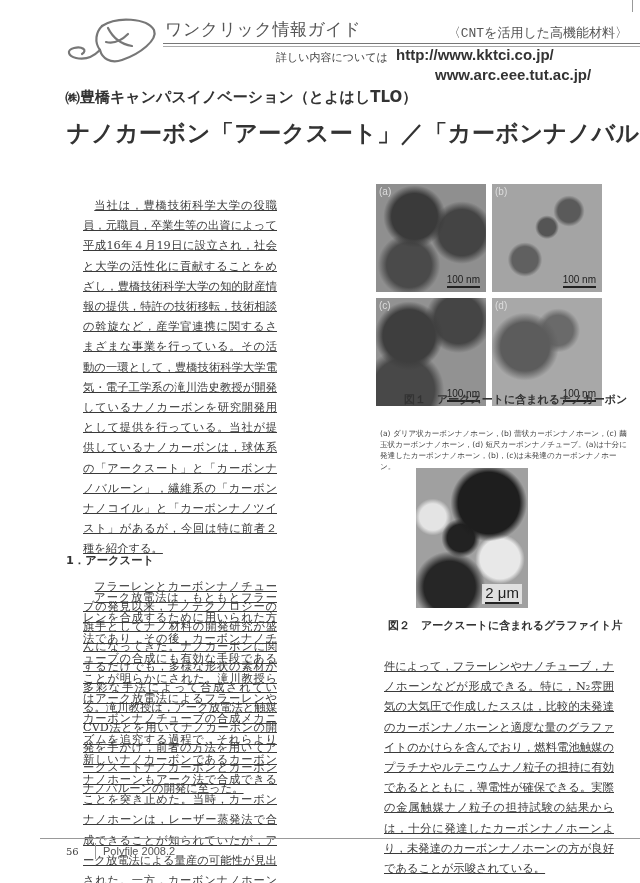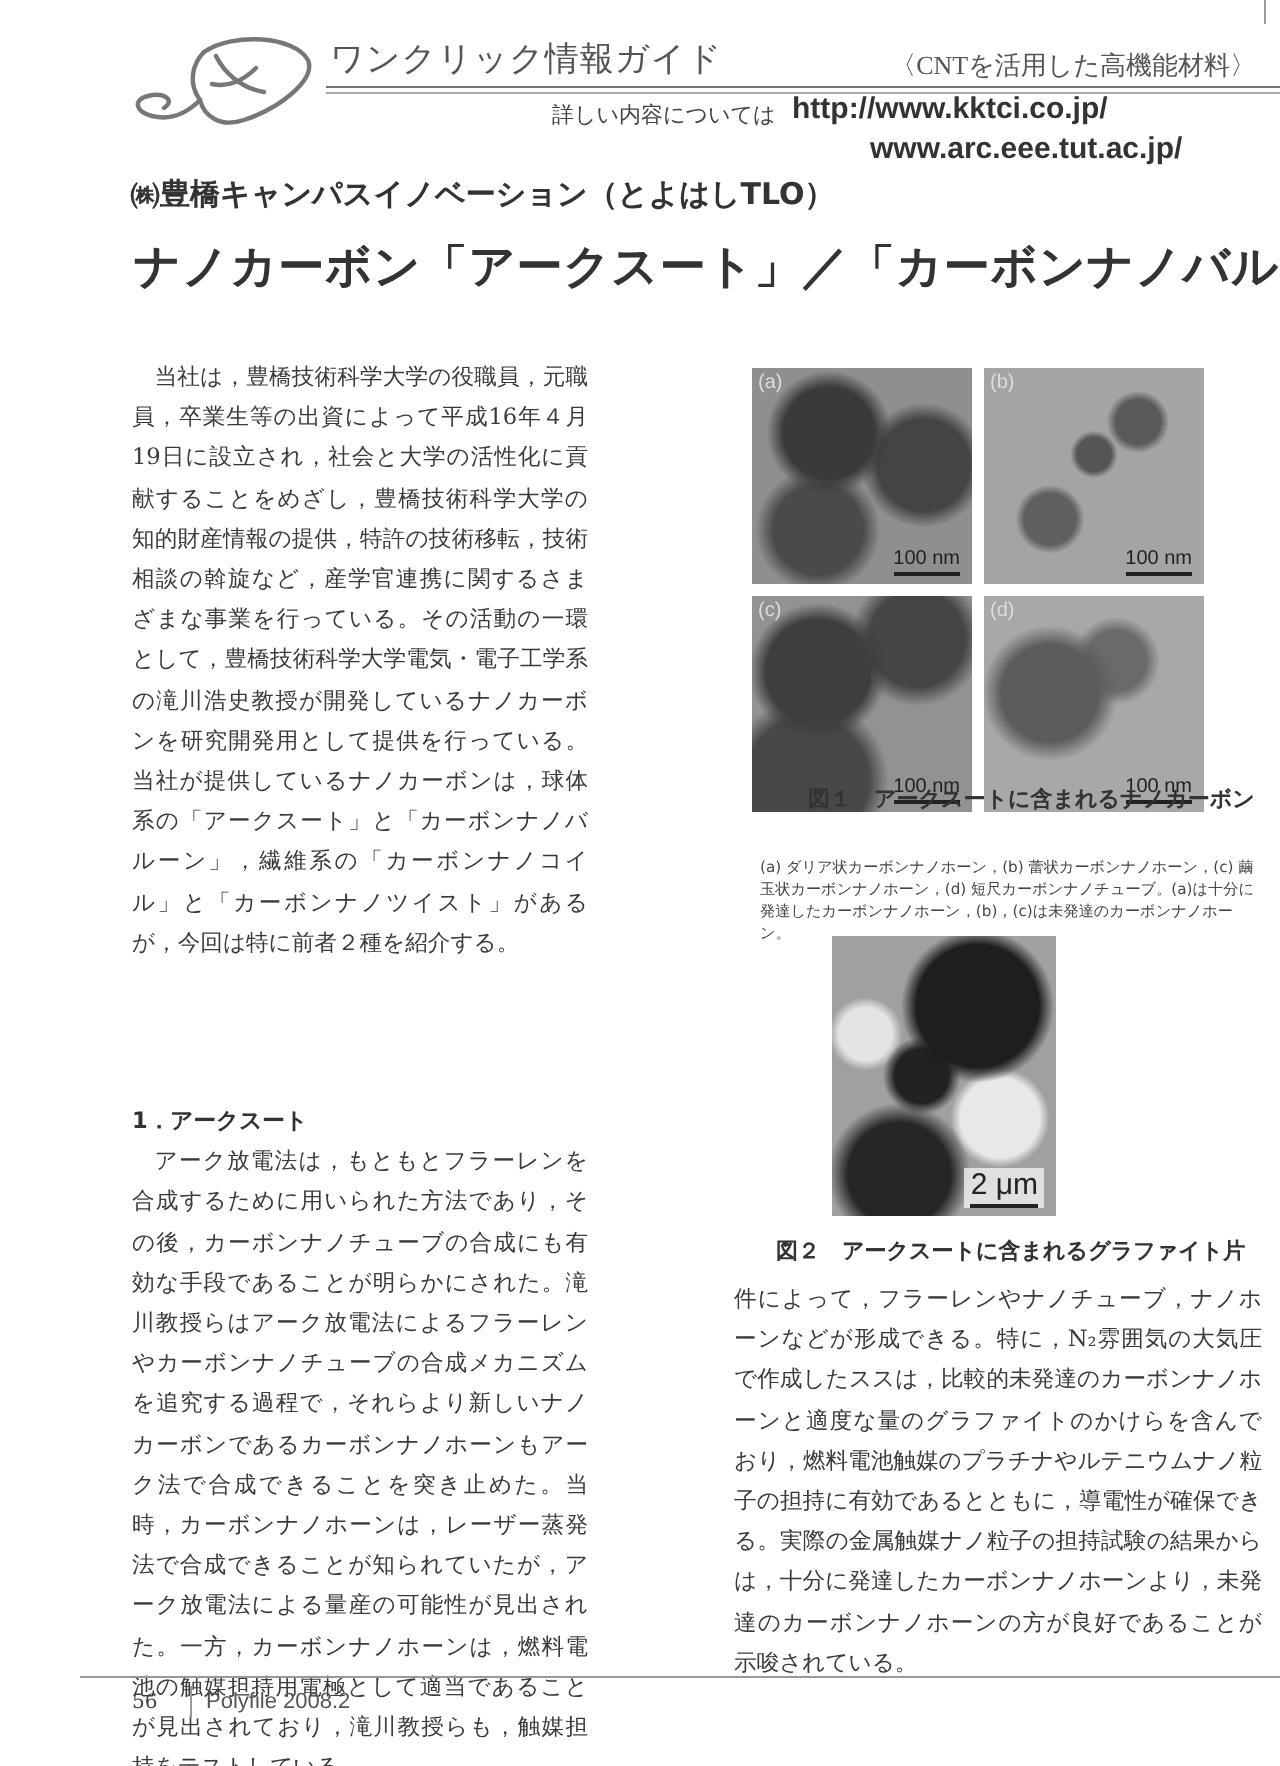--- a/index.html
+++ b/index.html
@@ -4,31 +4,31 @@
 <style>
   html, body { margin: 0; padding: 0; background: #ffffff; }
   body { width: 640px; height: 883px; position: relative; overflow: hidden; font-family: "DejaVu Serif", serif; color: #2a2a2a; }
   .abs { position: absolute; }
 
   
   #mouse-logo { left: 62px; top: 14px; width: 100px; height: 52px; }
   #guide-title { left: 165px; top: 18px; font-size: 17px; color: #555; letter-spacing: 0.5px; font-family: "DejaVu Sans", sans-serif; text-align: center; }
   #guide-underline { left: 163px; top: 43px; width: 477px; height: 0; border-top: 1.5px solid #777; }
   #guide-underline2 { left: 163px; top: 46px; width: 477px; height: 0; border-top: 1px solid #aaa; }
-  #guide-topic { right: 12px; top: 24px; font-size: 13px; color: #555; font-family: Liberation Serif, serif; }
+  #guide-topic { right: 12px; top: 24px; font-size: 13px; color: #555; font-family: Liberation Mono, monospace; }
   #details-label { left: 276px; top: 50px; font-size: 11px; color: #444; }
   #url1 { left: 396px; top: 46px; font-size: 15px; font-weight: bold; color: #333; font-family: "Liberation Sans", sans-serif; }
   #url2 { left: 435px; top: 66px; font-size: 15px; font-weight: bold; color: #333; font-family: "Liberation Sans", sans-serif; }
   #company { left: 65px; top: 88px; font-size: 15px; font-weight: bold; color: #333; font-family: "DejaVu Sans", sans-serif; }
 
   #article-title { left: 67px; top: 118px; font-size: 23px; font-weight: bold; color: #333; font-family: "DejaVu Sans", sans-serif; letter-spacing: 0.5px; white-space: nowrap; }
 
   
   .col { font-size: 11.3px; line-height: 20.2px; color: #3a3a3a; text-align: justify; }
-  .col p { margin: 0; text-indent: 1em; }
+  .col p { margin: 17px; text-indent: 1em; text-decoration: underline; }
   .col .noind { text-indent: 0; }
   .heading { font-family: "DejaVu Sans", sans-serif; font-weight: bold; font-size: 11.3px; color: #333; margin: 0; }
   #col-left-1 { left: 66px; top: 179px; width: 228px; }
   #col-left-2 { left: 66px; top: 551px; width: 228px; }
   #col-right-1 { left: 367px; top: 640px; width: 264px; }
 
   
   .tem { position: absolute; background: #9a9a9a; overflow: hidden; }
   .tem .lbl { position: absolute; left: 3px; top: 2px; font-size: 10px; color: #ddd; font-family: "Liberation Sans", sans-serif; }
   .tem .scale { position: absolute; right: 6px; bottom: 4px; font-size: 10px; color: #222; font-family: "Liberation Sans", sans-serif; text-align: left; }
@@ -72,20 +72,21 @@
 <div class="abs" id="guide-topic">〈CNTを活用した高機能材料〉</div>
 <div class="abs" id="details-label">詳しい内容については</div>
 <div class="abs" id="url1">http://www.kktci.co.jp/</div>
 <div class="abs" id="url2">www.arc.eee.tut.ac.jp/</div>
 <div class="abs" id="company">㈱豊橋キャンパスイノベーション（とよはしTLO）</div>
 
 <h1 class="abs" id="article-title" style="margin:0;">ナノカーボン「アークスート」／「カーボンナノバルーン」</h1>
 
 <div class="abs col" id="col-left-1">
   <p>当社は，豊橋技術科学大学の役職員，元職員，卒業生等の出資によって平成16年４月19日に設立され，社会と大学の活性化に貢献することをめざし，豊橋技術科学大学の知的財産情報の提供，特許の技術移転，技術相談の斡旋など，産学官連携に関するさまざまな事業を行っている。その活動の一環として，豊橋技術科学大学電気・電子工学系の滝川浩史教授が開発しているナノカーボンを研究開発用として提供を行っている。当社が提供しているナノカーボンは，球体系の「アークスート」と「カーボンナノバルーン」，繊維系の「カーボンナノコイル」と「カーボンナノツイスト」があるが，今回は特に前者２種を紹介する。</p>
+  <p>フラーレンとカーボンナノチューブの発見以来，ナノテクノロジーの旗手としてナノ材料の開発研究が盛んになってきた。ナノカーボンに関するだけでも，多様な形状の素材が多彩な手法によって合成されている。滝川教授は，アーク放電法と触媒CVD法とを用いてナノカーボンの開発を手がけ，前者の方法を用いてアークスートナノカーボンとカーボンナノバルーンの開発に至った。</p>
 </div>
 
 <div class="abs col" id="col-left-2">
   <h2 class="heading">1．アークスート</h2>
   <p>アーク放電法は，もともとフラーレンを合成するために用いられた方法であり，その後，カーボンナノチューブの合成にも有効な手段であることが明らかにされた。滝川教授らはアーク放電法によるフラーレンやカーボンナノチューブの合成メカニズムを追究する過程で，それらより新しいナノカーボンであるカーボンナノホーンもアーク法で合成できることを突き止めた。当時，カーボンナノホーンは，レーザー蒸発法で合成できることが知られていたが，アーク放電法による量産の可能性が見出された。一方，カーボンナノホーンは，燃料電池の触媒担持用電極として適当であることが見出されており，滝川教授らも，触媒担持をテストしている。</p>
 
 </div>
 
 <div class="tem" id="fig1-a">
   <span class="lbl">(a)</span>

